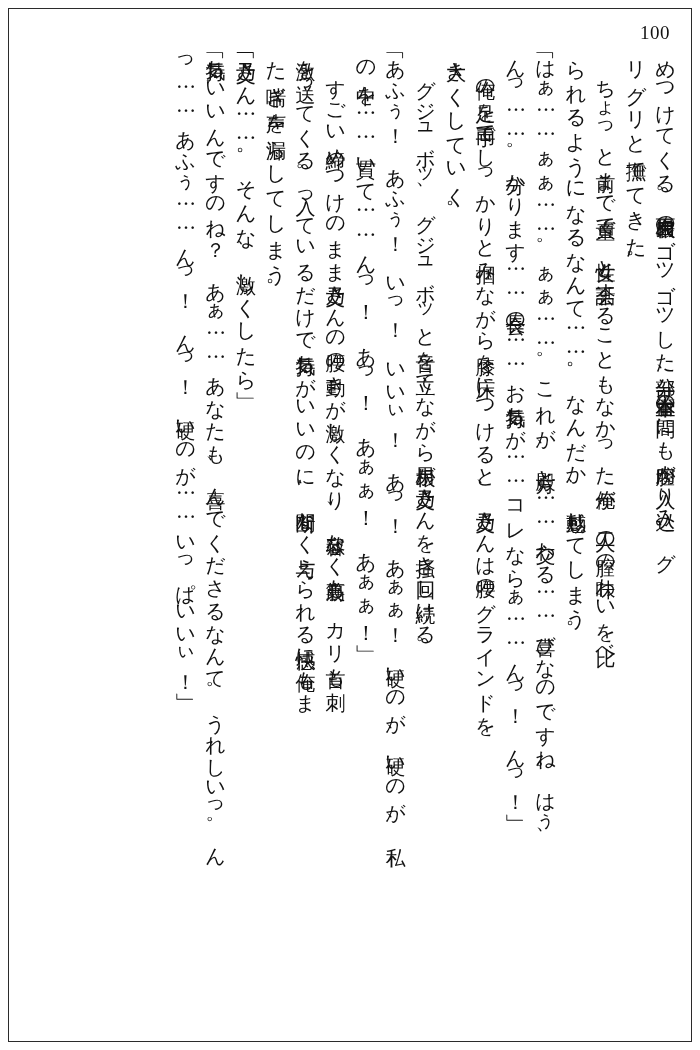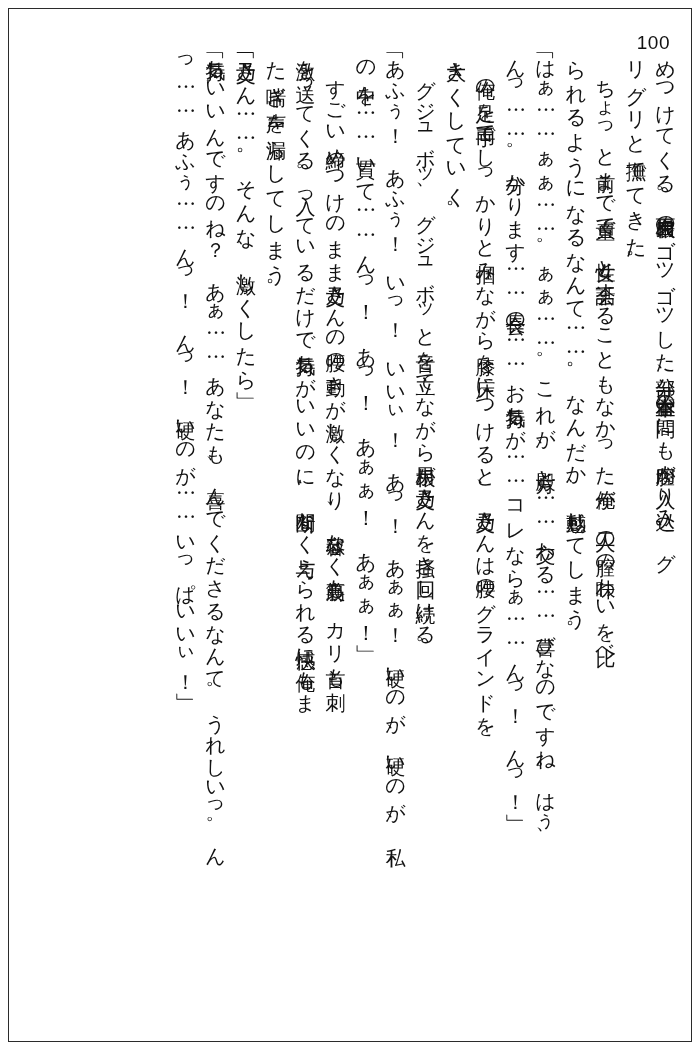--- a/index.html
+++ b/index.html
@@ -30,24 +30,24 @@
     top: 8px;
     width: 684px;
     height: 1034px;
     border: 1px solid #2b2b2b;
     box-sizing: border-box;
     pointer-events: none;
   }
 
   .page-number {
     position: absolute;
-    top: 32px;
+    top: 22px;
     right: 30px;
     font-size: 19px;
-    font-family: Liberation Sans, sans-serif;
+    font-family: Liberation Serif, serif;
     letter-spacing: 0.5px;
     color: #111;
   }
 
   
   .body-text {
     position: absolute;
     top: 46px;
     right: 24px;
     left: 24px;

